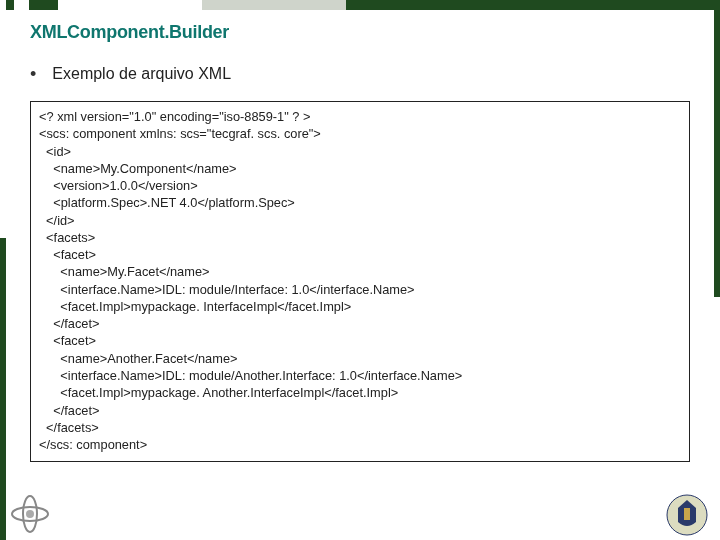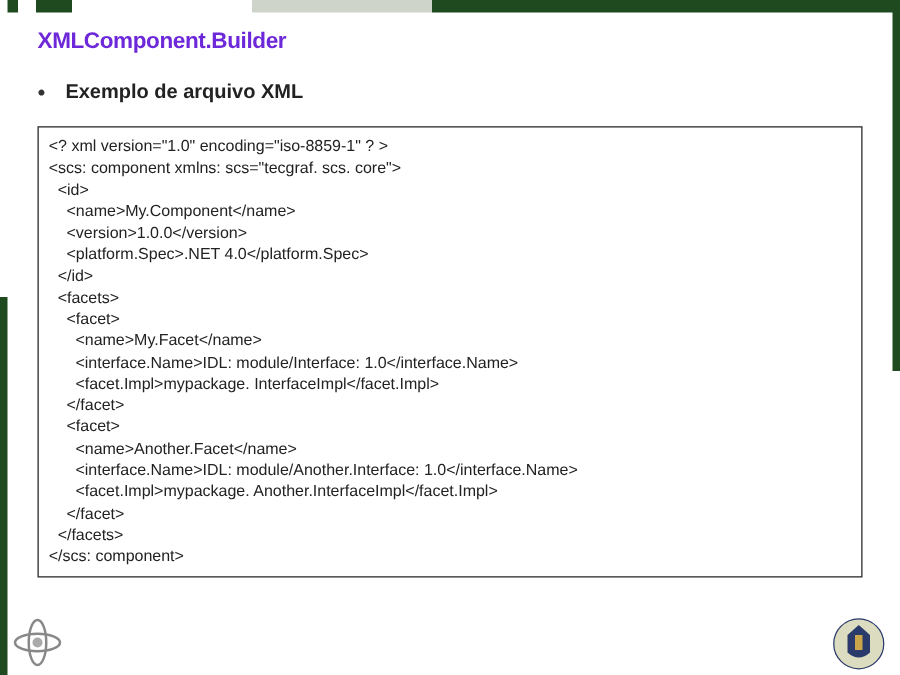--- a/index.html
+++ b/index.html
@@ -22,39 +22,39 @@
       top: 0; bottom: 0;
       width: 6px;
     }
     .side-left { left: 0; background: linear-gradient(180deg, #fff 0%, #fff 44%, #1f4a1f 44%, #1f4a1f 100%); }
     .side-right { right: 0; background: linear-gradient(180deg, #1f4a1f 0%, #1f4a1f 55%, #fff 55%, #fff 100%); }
     .content {
       position: absolute;
       top: 22px; left: 30px; right: 30px; bottom: 20px;
     }
     .title {
-      color: #6d28d9;
+      color: #0f766e;
       font-weight: bold;
       font-size: 18px;
       letter-spacing: -0.3px;
       margin-bottom: 22px;
     }
     .sub-row {
       display: flex;
       align-items: center;
       margin-bottom: 18px;
     }
     .bullet {
       color: #333;
       font-size: 18px;
       margin-right: 16px;
       line-height: 1;
     }
     .subtitle {
-      font-weight: bold;
+      font-weight: normal;
       font-size: 16px;
       color: #222;
     }
     .code-box {
       border: 1px solid #222;
       padding: 6px 8px 8px 8px;
       font-size: 12.8px;
       color: #222;
       line-height: 1.35;
       font-family: Arial, Helvetica, sans-serif;

